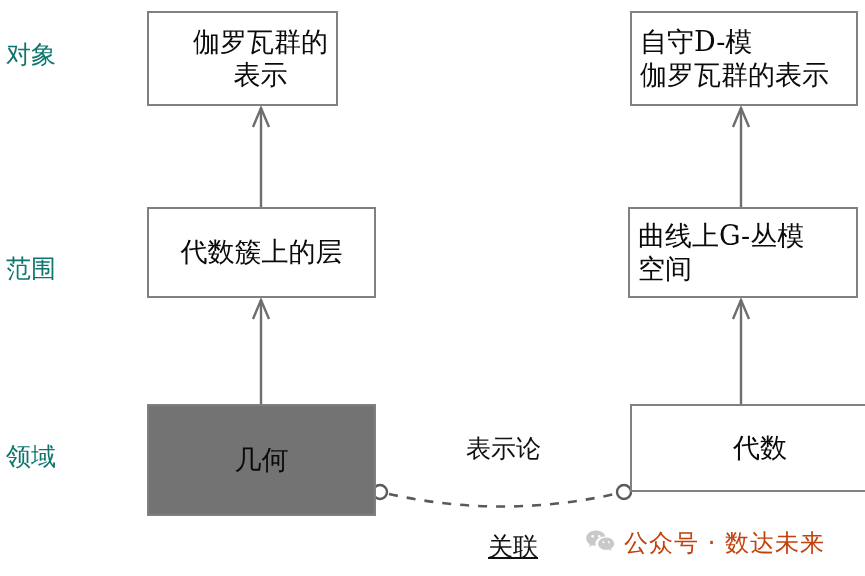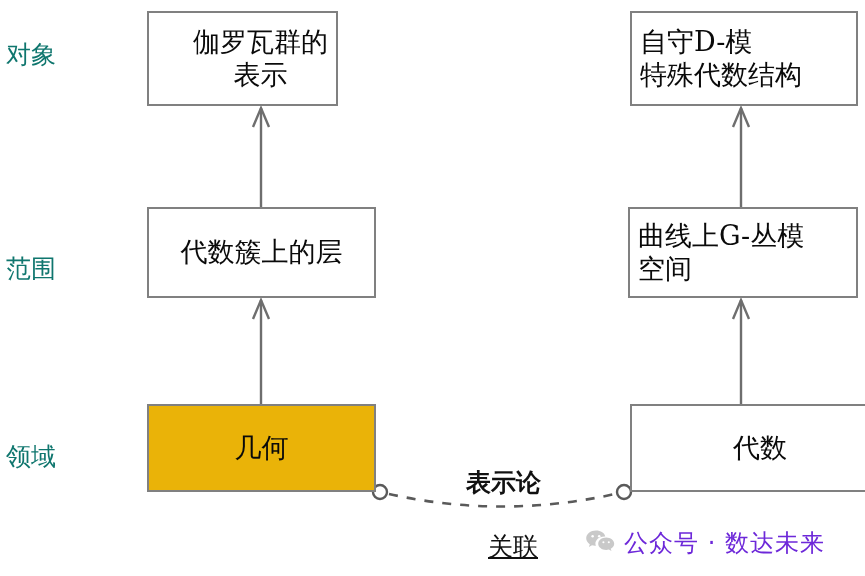--- a/index.html
+++ b/index.html
@@ -62,21 +62,21 @@
     top: 0;
     width: 865px;
     height: 576px;
     pointer-events: none;
   }
   .watermark {
     position: absolute;
     display: flex;
     align-items: center;
     gap: 9px;
-    color: #6d28d9;
+    color: #c2410c;
     font-family: "DejaVu Sans", "Liberation Sans", sans-serif;
     font-size: 24px;
     line-height: 1;
     white-space: nowrap;
   }
   .watermark .wm-text {
     letter-spacing: 1px;
   }
 </style>
 </head>
@@ -113,36 +113,36 @@
         <circle cx="624" cy="492" r="7" fill="#ffffff" stroke="#5a5a5a" stroke-width="2.4"></circle>
       </g>
   </svg>
 
   <div class="node-box" style="left: 147px; top: 11px; width: 191px; height: 95px; border-color: rgb(128, 128, 128); background: rgb(255, 255, 255); padding-left: 44px;">
     <span class="node-text">伽罗瓦群的表示</span>
   </div>
   <div class="node-box" style="left: 147px; top: 207px; width: 229px; height: 91px; border-color: rgb(128, 128, 128); background: rgb(255, 255, 255);">
     <span class="node-text">代数簇上的层</span>
   </div>
-  <div class="node-box" style="left: 147px; top: 404px; width: 229px; height: 88px; border-color: rgb(128, 128, 128); background: #eab308;">
+  <div class="node-box" style="left: 147px; top: 404px; width: 229px; height: 112px; border-color: rgb(128, 128, 128); background: #737373;">
     <span class="node-text">几何</span>
   </div>
   <div class="node-box align-left" style="left: 630px; top: 11px; width: 228px; height: 95px; border-color: rgb(128, 128, 128); background: rgb(255, 255, 255);">
     <span class="node-text">自守D-模
-特殊代数结构</span>
+伽罗瓦群的表示</span>
   </div>
   <div class="node-box align-left" style="left: 628px; top: 207px; width: 230px; height: 91px; border-color: rgb(128, 128, 128); background: rgb(255, 255, 255);">
     <span class="node-text">曲线上G-丛模
 空间</span>
   </div>
   <div class="node-box" style="left: 630px; top: 404px; width: 260px; height: 88px; border-color: rgb(128, 128, 128); background: rgb(255, 255, 255);">
     <span class="node-text">代数</span>
   </div>
 
-  <div class="edge-label" style="left: 466px; top: 470px; font-weight: bold;">表示论</div>
+  <div class="edge-label" style="left: 466px; top: 436px;">表示论</div>
   <div class="edge-label" style="left: 488px; top: 534px; text-decoration: underline;">关联</div>
 
   <div class="watermark" style="left: 585px; top: 529px;">
     <span>
       <svg width="30" height="24" viewBox="0 0 30 24" xmlns="http://www.w3.org/2000/svg">
         <path d="M11 1.6C5.5 1.6 1.2 5.1 1.2 9.3c0 2.4 1.4 4.5 3.6 5.9l-0.9 2.7 3.1-1.6c1.0 0.3 2.0 0.4 3.0 0.4 0.3 0 0.6 0 0.9 0C10.5 16 10.4 15.3 10.4 14.6c0-4.0 4.0-7.2 9.0-7.2 0.3 0 0.6 0 0.9 0C19.6 4.2 15.8 1.6 11 1.6z" fill="#c9c9c9"></path>
         <circle cx="7.6" cy="7.2" r="1.25" fill="#ffffff"></circle>
         <circle cx="14.2" cy="7.2" r="1.25" fill="#ffffff"></circle>
         <path d="M29.2 14.7c0-3.4-3.6-6.2-8.0-6.2s-8.0 2.8-8.0 6.2c0 3.4 3.6 6.2 8.0 6.2 0.9 0 1.8-0.1 2.6-0.3l2.7 1.4-0.8-2.3C28.0 18.5 29.2 16.7 29.2 14.7z" fill="#c9c9c9"></path>
         <circle cx="18.4" cy="13.3" r="1.05" fill="#ffffff"></circle>

